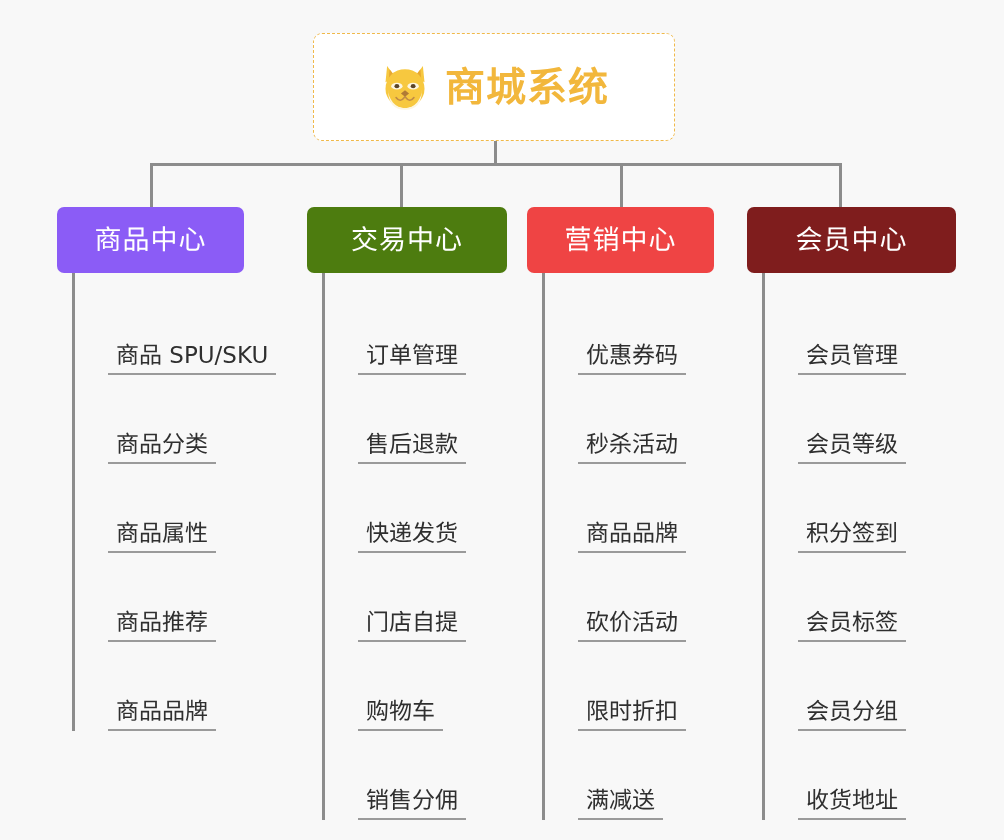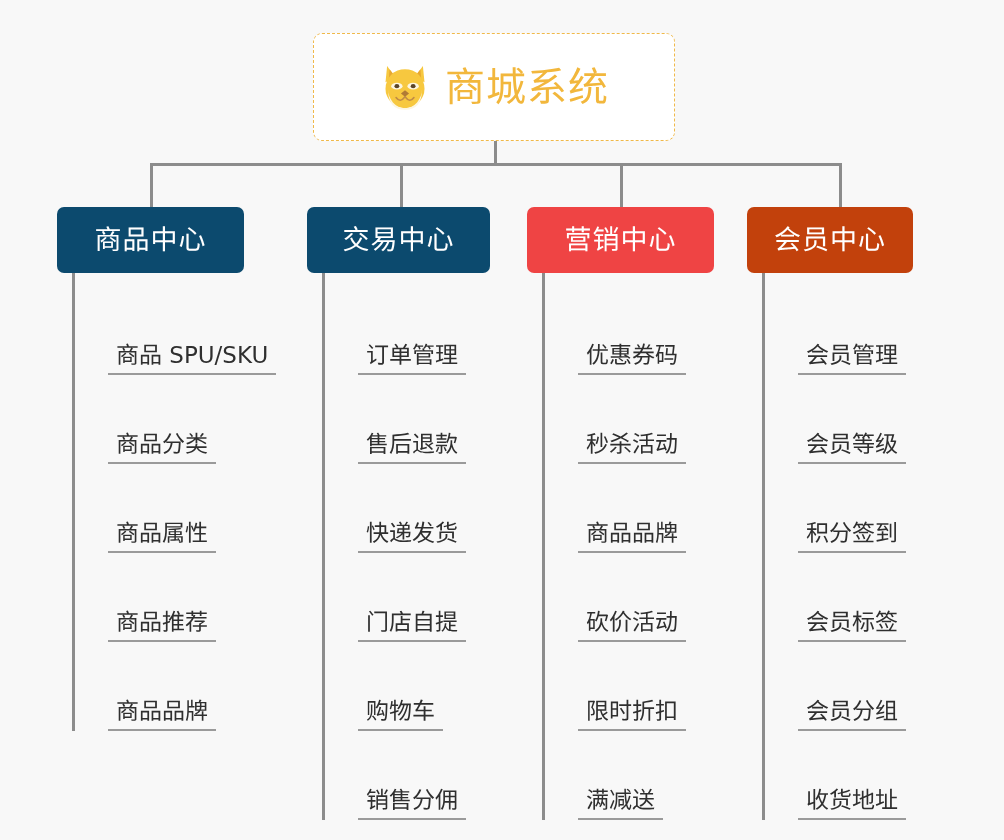--- a/index.html
+++ b/index.html
@@ -28,20 +28,21 @@
     width: 362px;
     height: 108px;
     box-sizing: border-box;
     background: #ffffff;
     border: 1px dashed #f0b94a;
     border-radius: 9px;
     display: flex;
     align-items: center;
     justify-content: center;
     gap: 14px;
+    font-weight: bold;
   }
   .root-icon {
     width: 52px;
     height: 52px;
     flex: 0 0 auto;
     display: block;
   }
   .root-title {
     font-size: 40px;
     line-height: 1;
@@ -141,42 +142,42 @@
   </div>
 
   <div class="conn conn-stem" style="background: rgb(140, 140, 140);"></div>
   <div class="conn conn-bus" style="background: rgb(140, 140, 140);"></div>
   <div class="conn conn-drop" style="left: 150px; background: rgb(140, 140, 140);"></div>
   <div class="conn conn-drop" style="left: 400px; background: rgb(140, 140, 140);"></div>
   <div class="conn conn-drop" style="left: 620px; background: rgb(140, 140, 140);"></div>
   <div class="conn conn-drop" style="left: 839px; background: rgb(140, 140, 140);"></div>
 
   <div class="branch" id="branch-0" style="left:57px">
-    <div class="branch-header" style="background: #0c4a6e; width: 187px;">商品中心</div>
+    <div class="branch-header" style="background: #8b5cf6; width: 187px;">商品中心</div>
     <div class="branch-body">
       <div class="leaf">
           <span class="leaf-text">商品 SPU/SKU</span>
         </div>
       <div class="leaf">
           <span class="leaf-text">商品分类</span>
         </div>
       <div class="leaf">
           <span class="leaf-text">商品属性</span>
         </div>
       <div class="leaf">
           <span class="leaf-text">商品推荐</span>
         </div>
       <div class="leaf">
           <span class="leaf-text">商品品牌</span>
         </div>
     </div>
   </div>
 
   <div class="branch" id="branch-1" style="left:307px">
-    <div class="branch-header" style="background: #0c4a6e; width: 183px;">交易中心</div>
+    <div class="branch-header" style="background: #4d7c0f; width: 200px;">交易中心</div>
     <div class="branch-body">
       <div class="leaf">
           <span class="leaf-text">订单管理</span>
         </div>
       <div class="leaf">
           <span class="leaf-text">售后退款</span>
         </div>
       <div class="leaf">
           <span class="leaf-text">快递发货</span>
         </div>
@@ -210,21 +211,21 @@
       <div class="leaf">
           <span class="leaf-text">限时折扣</span>
         </div>
       <div class="leaf">
           <span class="leaf-text">满减送</span>
         </div>
     </div>
   </div>
 
   <div class="branch" id="branch-3" style="left:747px">
-    <div class="branch-header" style="background: #c2410c; width: 166px;">会员中心</div>
+    <div class="branch-header" style="background: #7f1d1d; width: 209px;">会员中心</div>
     <div class="branch-body">
       <div class="leaf">
           <span class="leaf-text">会员管理</span>
         </div>
       <div class="leaf">
           <span class="leaf-text">会员等级</span>
         </div>
       <div class="leaf">
           <span class="leaf-text">积分签到</span>
         </div>

